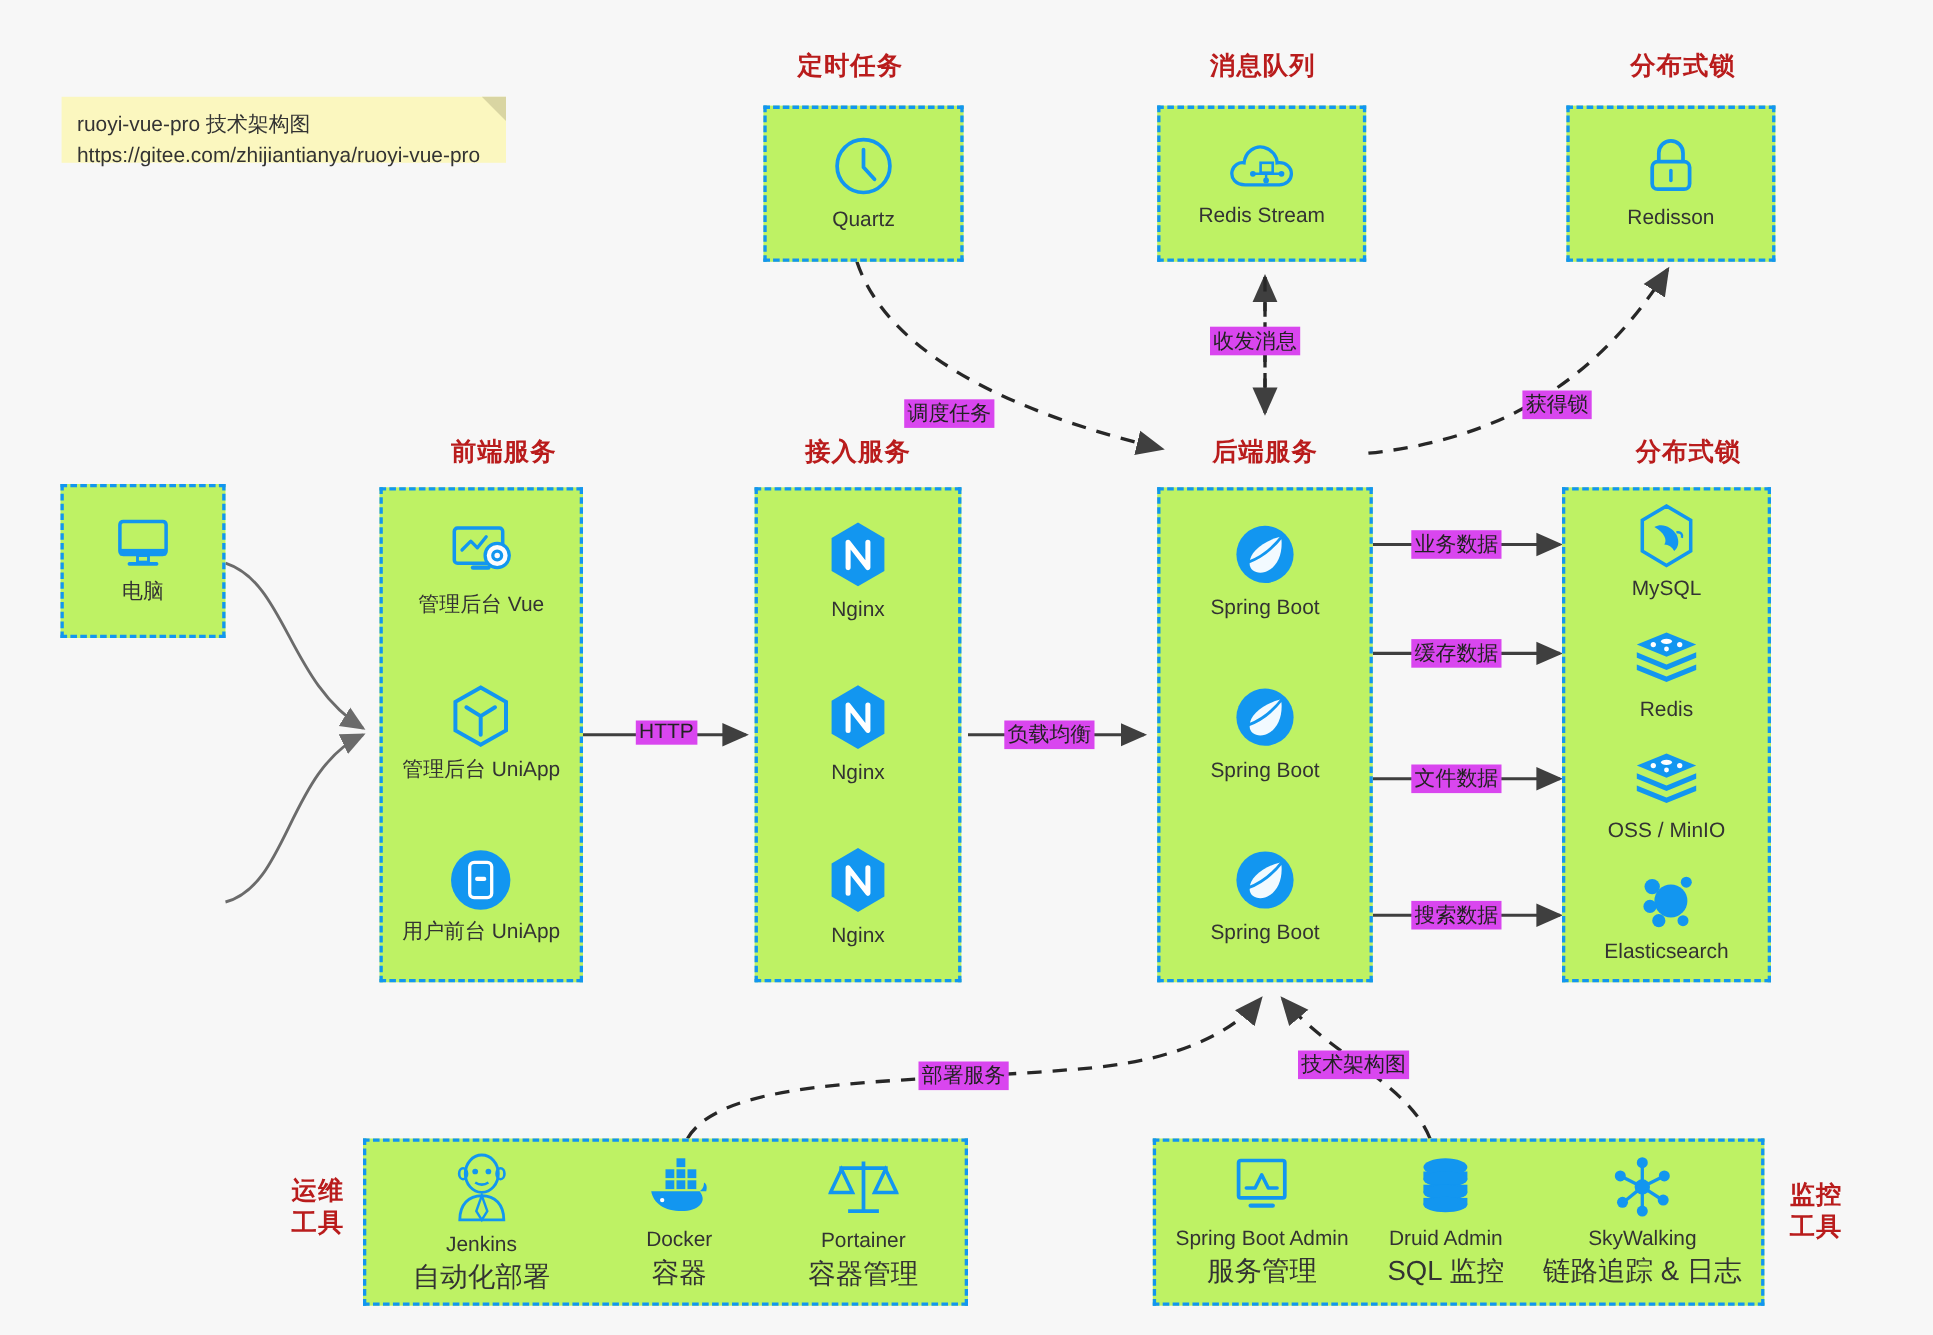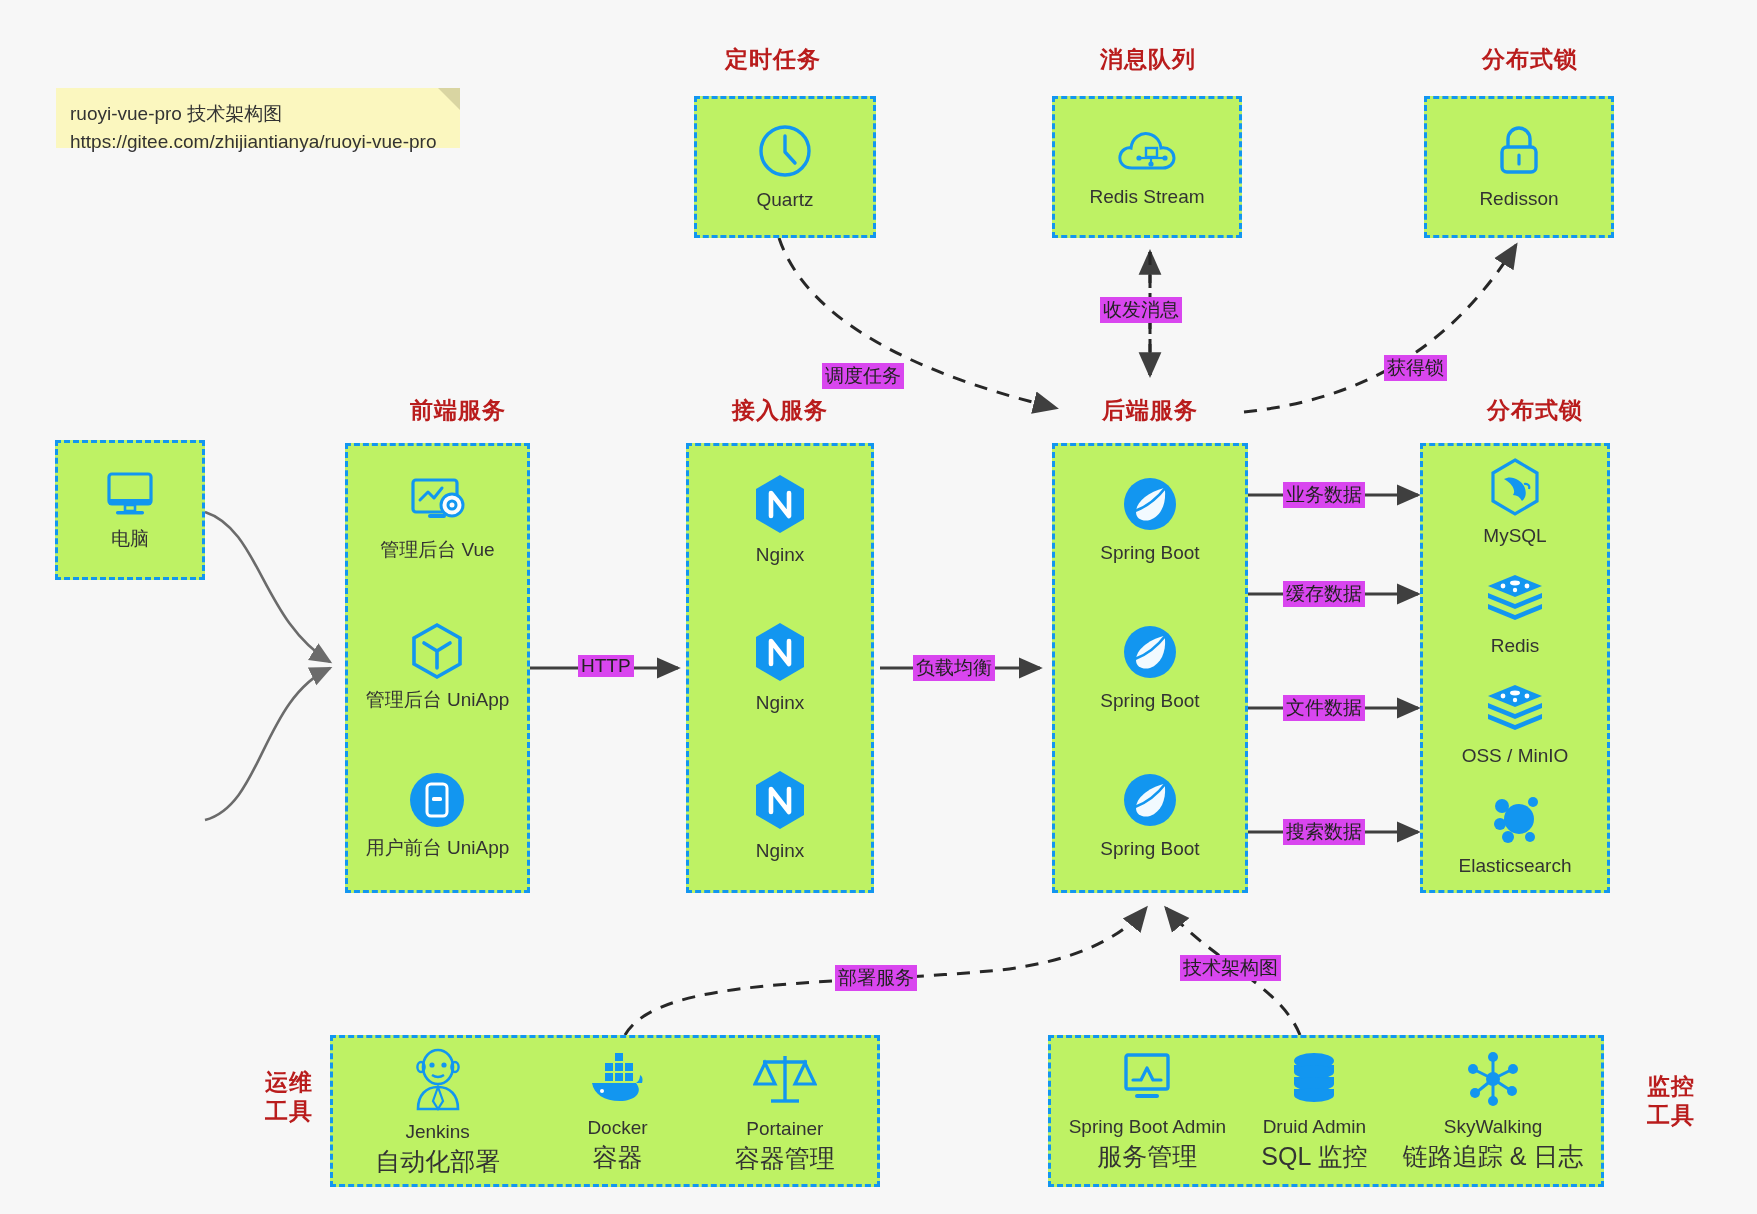--- a/index.html
+++ b/index.html
@@ -369,21 +369,21 @@
         <circle cx="30" cy="51" r="5" fill="#1296f0"></circle>
         <circle cx="10" cy="19" r="5" fill="#1296f0"></circle>
         <circle cx="50" cy="19" r="5" fill="#1296f0"></circle>
         <circle cx="12" cy="43" r="5" fill="#1296f0"></circle>
         <circle cx="49" cy="41" r="5" fill="#1296f0"></circle>
       </svg>
       <div class="cap">SkyWalking</div>
       <div class="cap2">链路追踪 &amp; 日志</div>
     </div>
   </div>
-  <div class="grp-title" style="left:1620px;top:1072px;width:62px;line-height:1.25;margin-left:20px;">
+  <div class="grp-title" style="left:1620px;top:1072px;width:62px;line-height:1.25;">
     <div>监控</div>
     <div>工具</div>
   </div>
 
   <div class="elabel" style="left:578px;top:655px;">HTTP</div>
   <div class="elabel" style="left:913px;top:655px;">负载均衡</div>
   <div class="elabel" style="left:822px;top:363px;">调度任务</div>
   <div class="elabel" style="left:1100px;top:297px;">收发消息</div>
   <div class="elabel" style="left:1384px;top:355px;">获得锁</div>
   <div class="elabel" style="left:1283px;top:482px;">业务数据</div>

